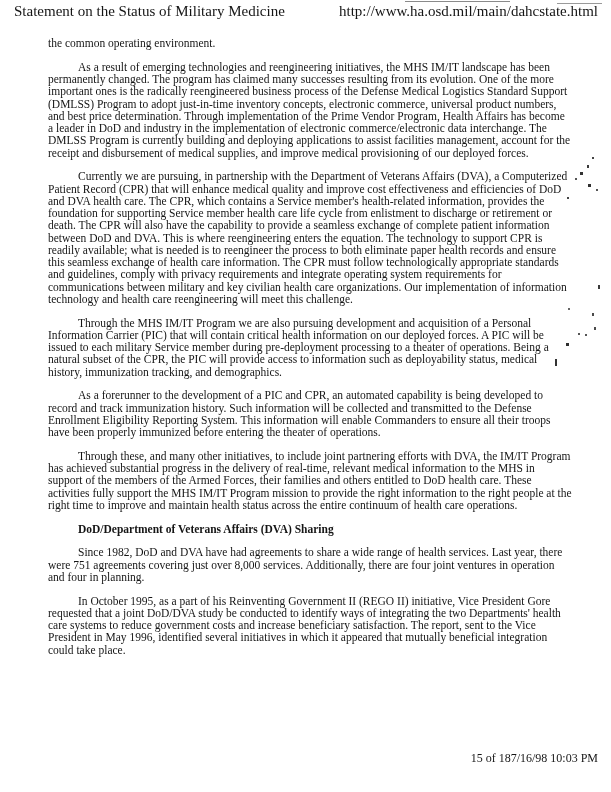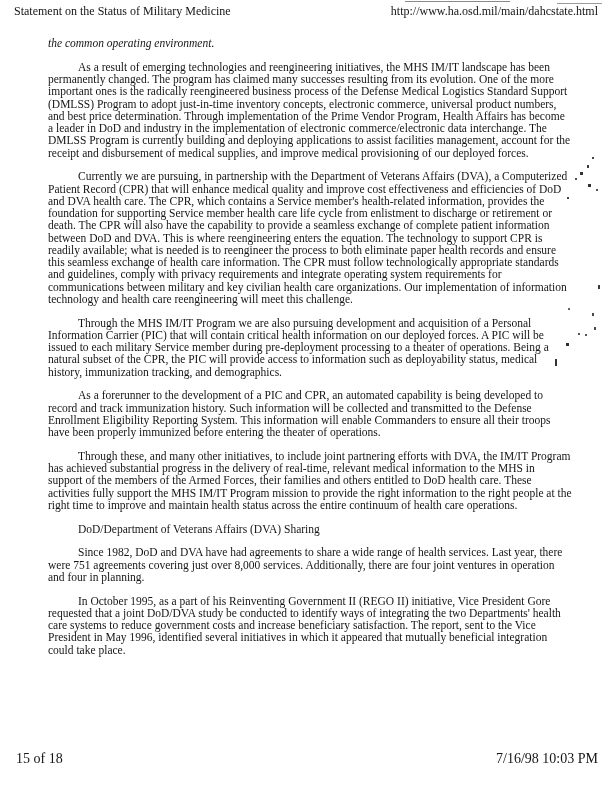--- a/index.html
+++ b/index.html
@@ -12,54 +12,54 @@
     color: #151515;
     overflow: hidden;
   }
   .header {
     position: absolute;
     top: 6px;
     left: 14px;
     right: 13px;
     display: flex;
     justify-content: space-between;
-    font-size: 12px;
+    font-size: 15px;
     line-height: 11px;
     white-space: nowrap;
     text-align: right;
   }
   .doc-body {
     position: absolute;
     top: 37px;
     left: 48px;
     width: 524px;
     font-size: 11.5px;
     line-height: 12.25px;
     text-align: left;
   }
   .doc-body p {
     margin: 0 0 11.5px 0;
     text-indent: 30px;
   }
-  .doc-body p.cont { text-indent: 0; font-style: italic; }
+  .doc-body p.cont { text-indent: 0; }
   .doc-body h2 {
     font-size: 11.5px;
     line-height: 12.25px;
-    font-weight: normal;
+    font-weight: bold;
     margin: 0 0 11.5px 0;
     padding-left: 30px;
   }
   .footer {
     position: absolute;
     top: 753px;
     left: 16px;
     right: 13px;
     display: flex;
-    justify-content: space-between;
-    font-size: 14px;
+    justify-content: flex-end;
+    font-size: 12px;
     line-height: 11px;
     white-space: nowrap;
   }
   .artifact {
     position: absolute;
     background: #555555;
   }
 </style>
 </head>
 <body>

